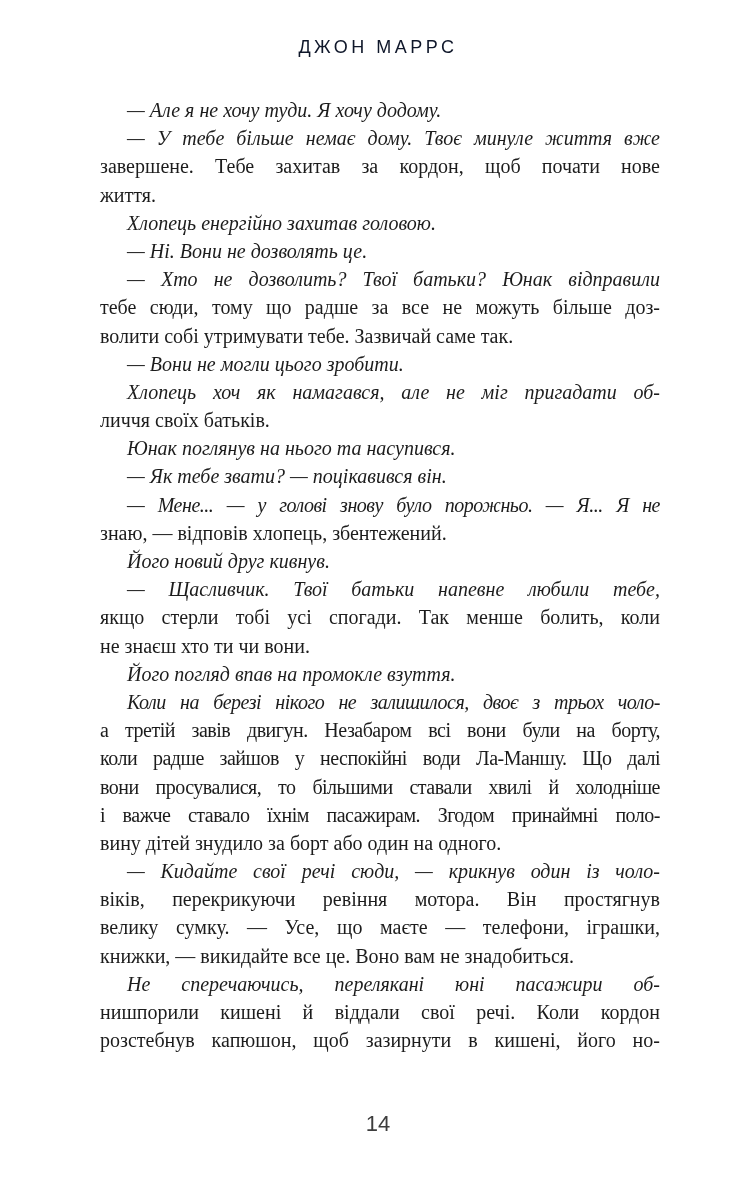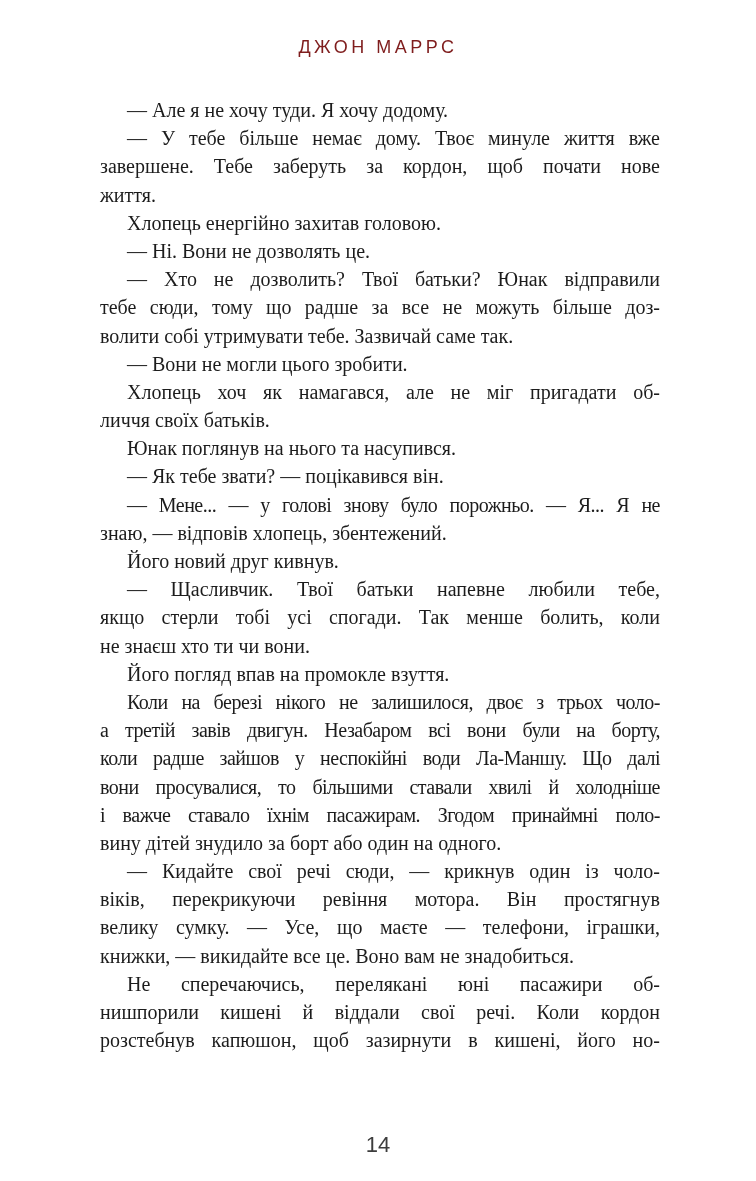--- a/index.html
+++ b/index.html
@@ -18,66 +18,65 @@
   .running-header {
     position: absolute;
     top: 36px;
     left: 0;
     width: 100%;
     text-align: center;
     font-family: "Liberation Sans", sans-serif;
     font-size: 18px;
     line-height: 22px;
     letter-spacing: 3.5px;
-    color: #7f1d1d;
+    color: #0f172a;
   }
   .text-block {
     position: absolute;
     top: 96px;
     left: 100px;
     width: 560px;
     font-size: 20px;
     line-height: 28.2px;
     color: #1c1c1c;
   }
   .ln {
     height: 28.2px;
     white-space: normal;
     text-align: left;
   }
-  .ind { text-indent: 27px; }
+  .ind { text-indent: 27px; font-style: italic; }
   .jst {
     text-align: justify;
     text-align-last: justify;
   }
   .tight { letter-spacing: -0.5px; }
   .page-number {
     position: absolute;
     top: 1112px;
     left: 0;
     width: 100%;
     text-align: center;
     font-family: "Liberation Sans", sans-serif;
     font-size: 22px;
     line-height: 24px;
     color: #3d3d3d;
-    margin-top: 21px;
   }
 </style>
 </head>
 <body>
 
 <div class="page">
 
   <div class="running-header">ДЖОН МАРРС</div>
 
   <div class="text-block">
     <div class="ln ind">— Але я не хочу туди. Я хочу додому.</div>
     <div class="ln ind jst">— У тебе більше немає дому. Твоє минуле життя вже</div>
-    <div class="ln jst">завершене. Тебе заберуть за кордон, щоб почати нове</div>
+    <div class="ln jst">завершене. Тебе захитав за кордон, щоб почати нове</div>
     <div class="ln">життя.</div>
     <div class="ln ind">Хлопець енергійно захитав головою.</div>
     <div class="ln ind">— Ні. Вони не дозволять це.</div>
     <div class="ln ind jst">— Хто не дозволить? Твої батьки? Юнак відправили</div>
     <div class="ln jst">тебе сюди, тому що радше за все не можуть більше доз-</div>
     <div class="ln">волити собі утримувати тебе. Зазвичай саме так.</div>
     <div class="ln ind">— Вони не могли цього зробити.</div>
     <div class="ln ind jst">Хлопець хоч як намагався, але не міг пригадати об-</div>
     <div class="ln">личчя своїх батьків.</div>
     <div class="ln ind">Юнак поглянув на нього та насупився.</div>

